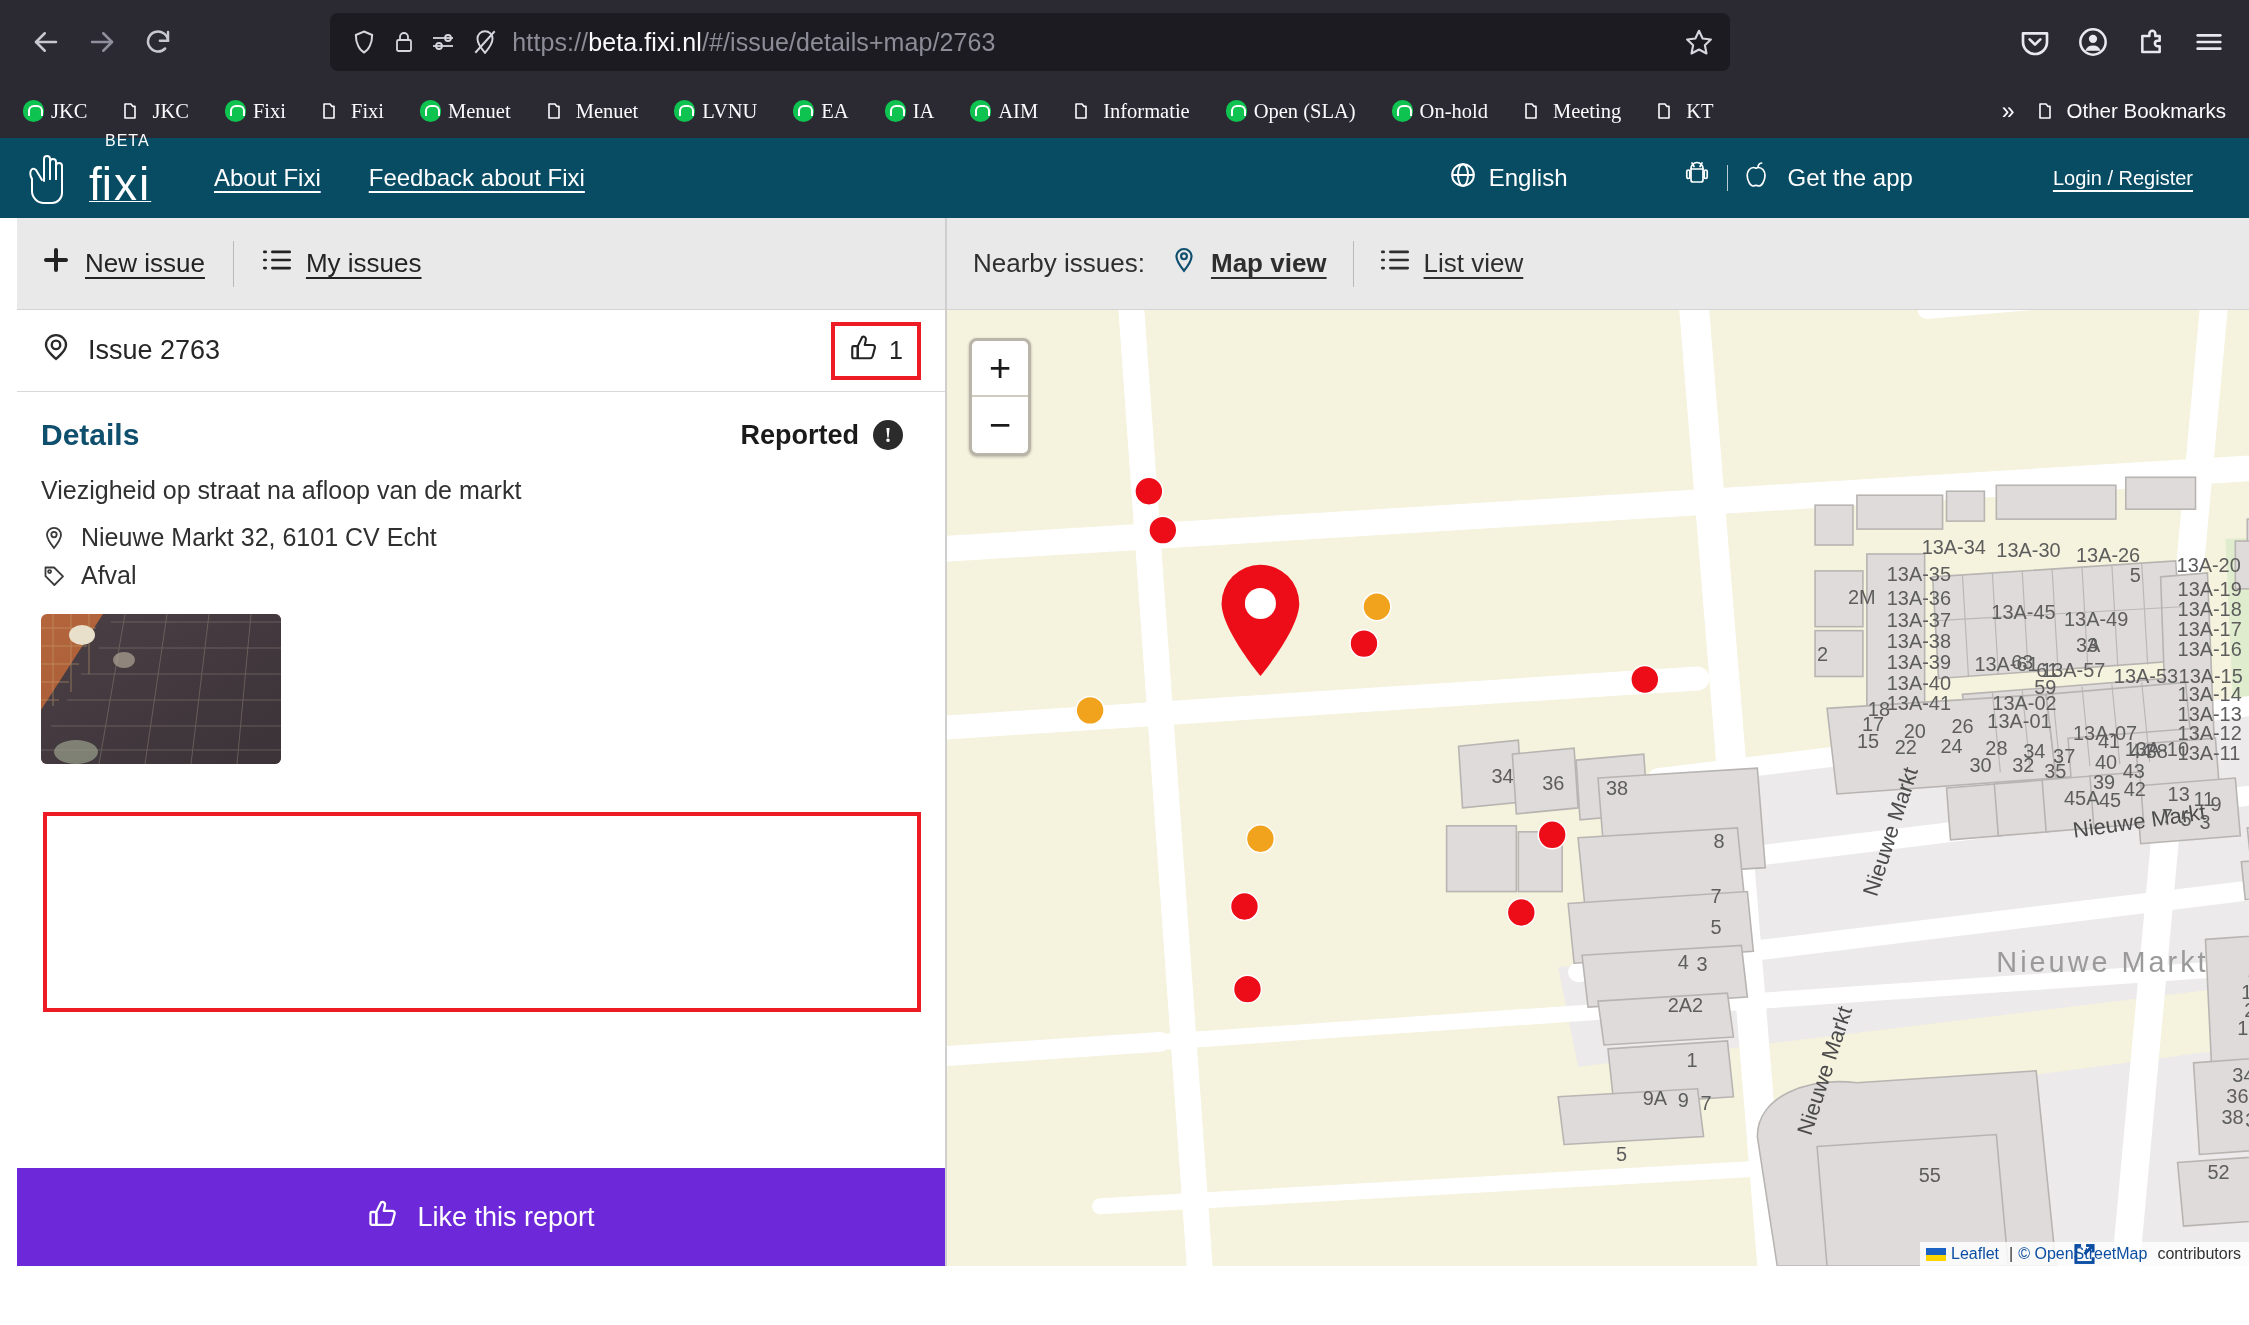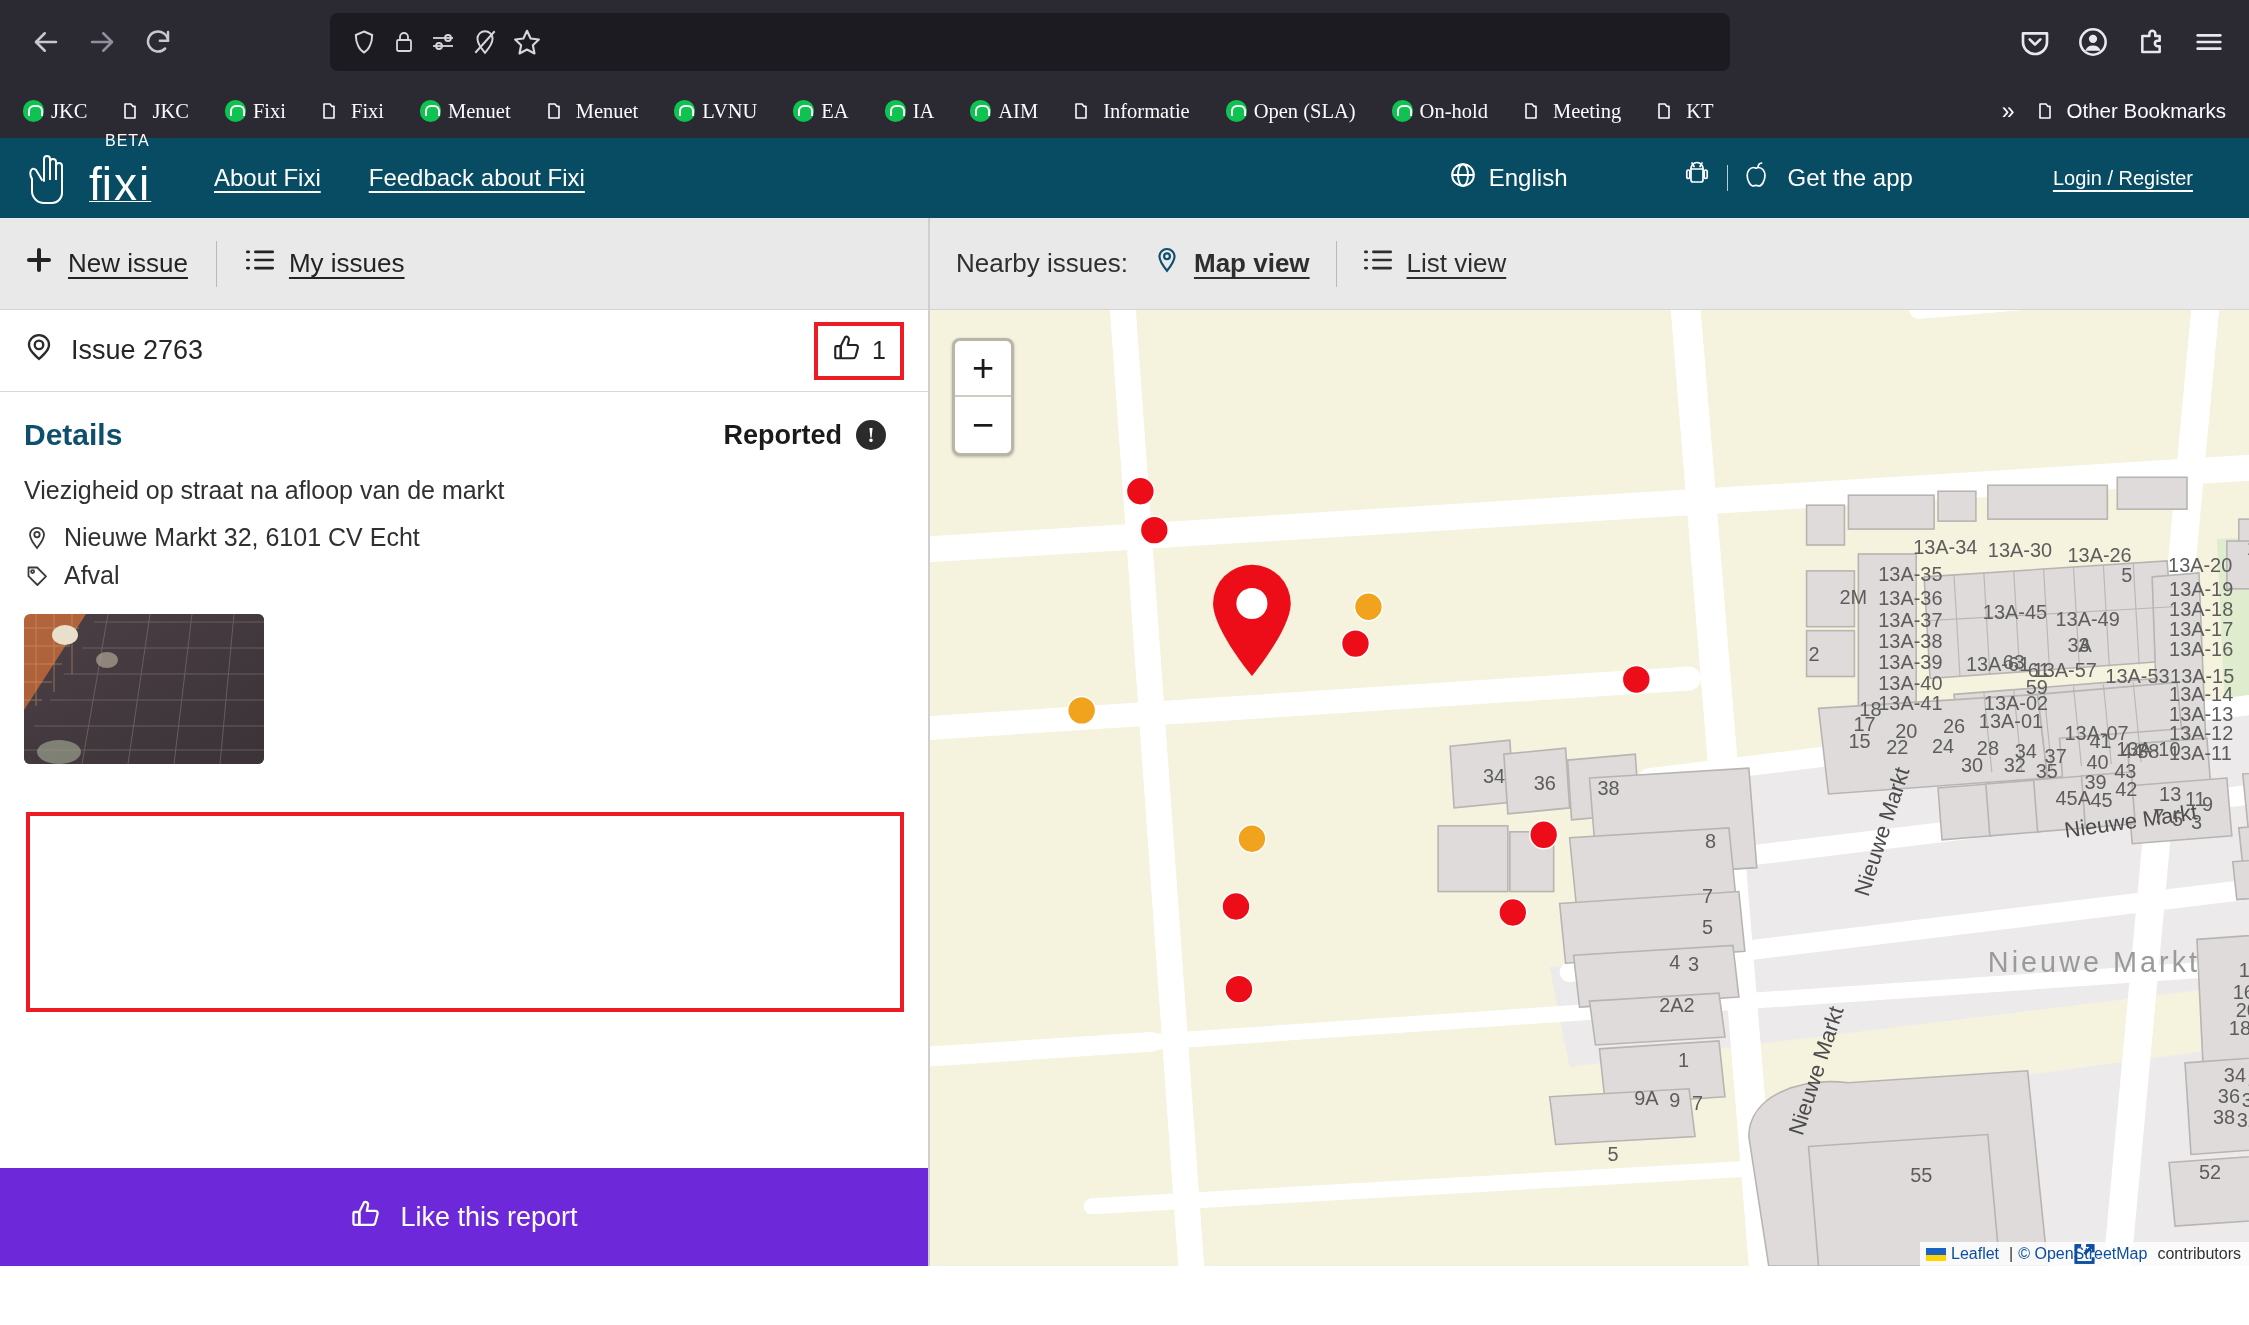--- a/index.html
+++ b/index.html
@@ -88,21 +88,21 @@
   .header-right { margin-left: auto; display: flex; align-items: center; }
   .lang { display: flex; align-items: center; gap: 12px; font-size: 24px; margin-right: 118px; }
   .app-block { display: flex; align-items: center; gap: 18px; font-size: 24px; margin-right: 140px; }
   .vdiv { width: 1px; height: 26px; background: #b7ccd5; }
   .login-link {
     font-size: 20px; color:#fff; text-decoration: underline; text-underline-offset: 5px;
     margin-right: 34px; white-space: nowrap;
   }
 
   
-  .page { display: flex; height: 1048px; }
+  .page { display: flex; height: 1048px; padding-left: 17px; }
 
   
   .left-panel { width: 930px; flex: 0 0 930px; display: flex; flex-direction: column; background: #fff;
                 border-right: 2px solid #cfcfcf; }
 
   .toolbar {
     height: 92px; background: #e9e9e9; display: flex; align-items: center;
     padding: 0 24px; gap: 28px; border-bottom: 1px solid #d4d4d4;
   }
   .tb-item { display: flex; align-items: center; gap: 14px; color: #232323; font-size: 26px; }
@@ -234,20 +234,23 @@
             <line x1="2" y1="16" x2="22" y2="16"></line>
             <circle cx="17" cy="8" r="3"></circle>
             <circle cx="8" cy="16" r="3"></circle>
           </svg>
       </span>
       <span class="ic">
         <svg width="26" height="28" viewBox="0 0 24 26" fill="none" stroke="currentColor" stroke-width="1.8">
             <path d="M12 23 C12 23 5 15 5 10 A7 7 0 0 1 19 10 C19 15 12 23 12 23Z"></path>
             <line x1="3" y1="23" x2="21" y2="3"></line>
           </svg>
+      </span>
+      <span class="url-text">
+        <span>https://</span><span class="host">beta.fixi.nl</span><span>/#/issue/details+map/2763</span>
       </span>
       <span class="ic star-btn">
         <svg width="30" height="30" viewBox="0 0 24 24" fill="none" stroke="currentColor" stroke-width="1.7" stroke-linejoin="round">
             <polygon points="12,3 14.9,9.2 21.5,10 16.7,14.6 18,21.2 12,18 6,21.2 7.3,14.6 2.5,10 9.1,9.2"></polygon>
           </svg>
       </span>
     </div>
 
     <div class="chrome-right">
       <span class="ic">

